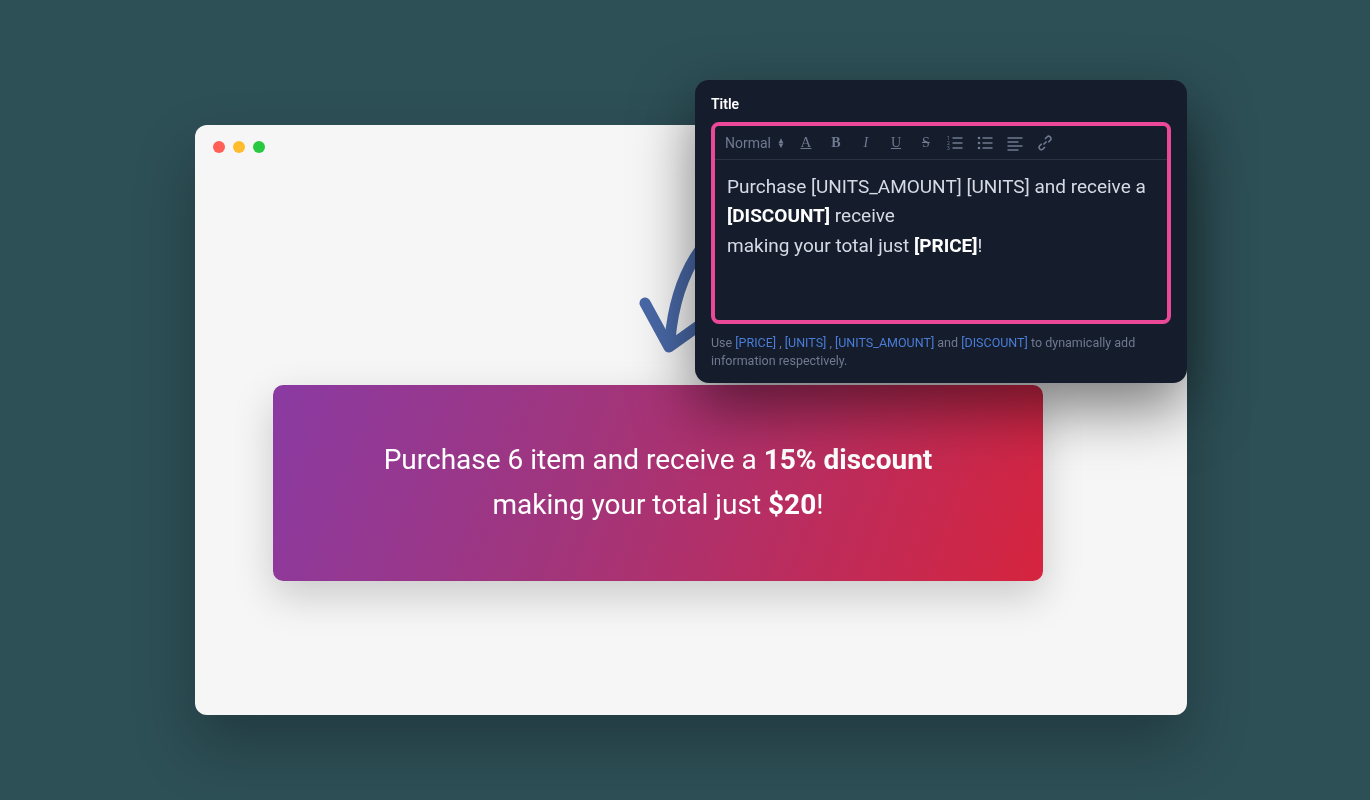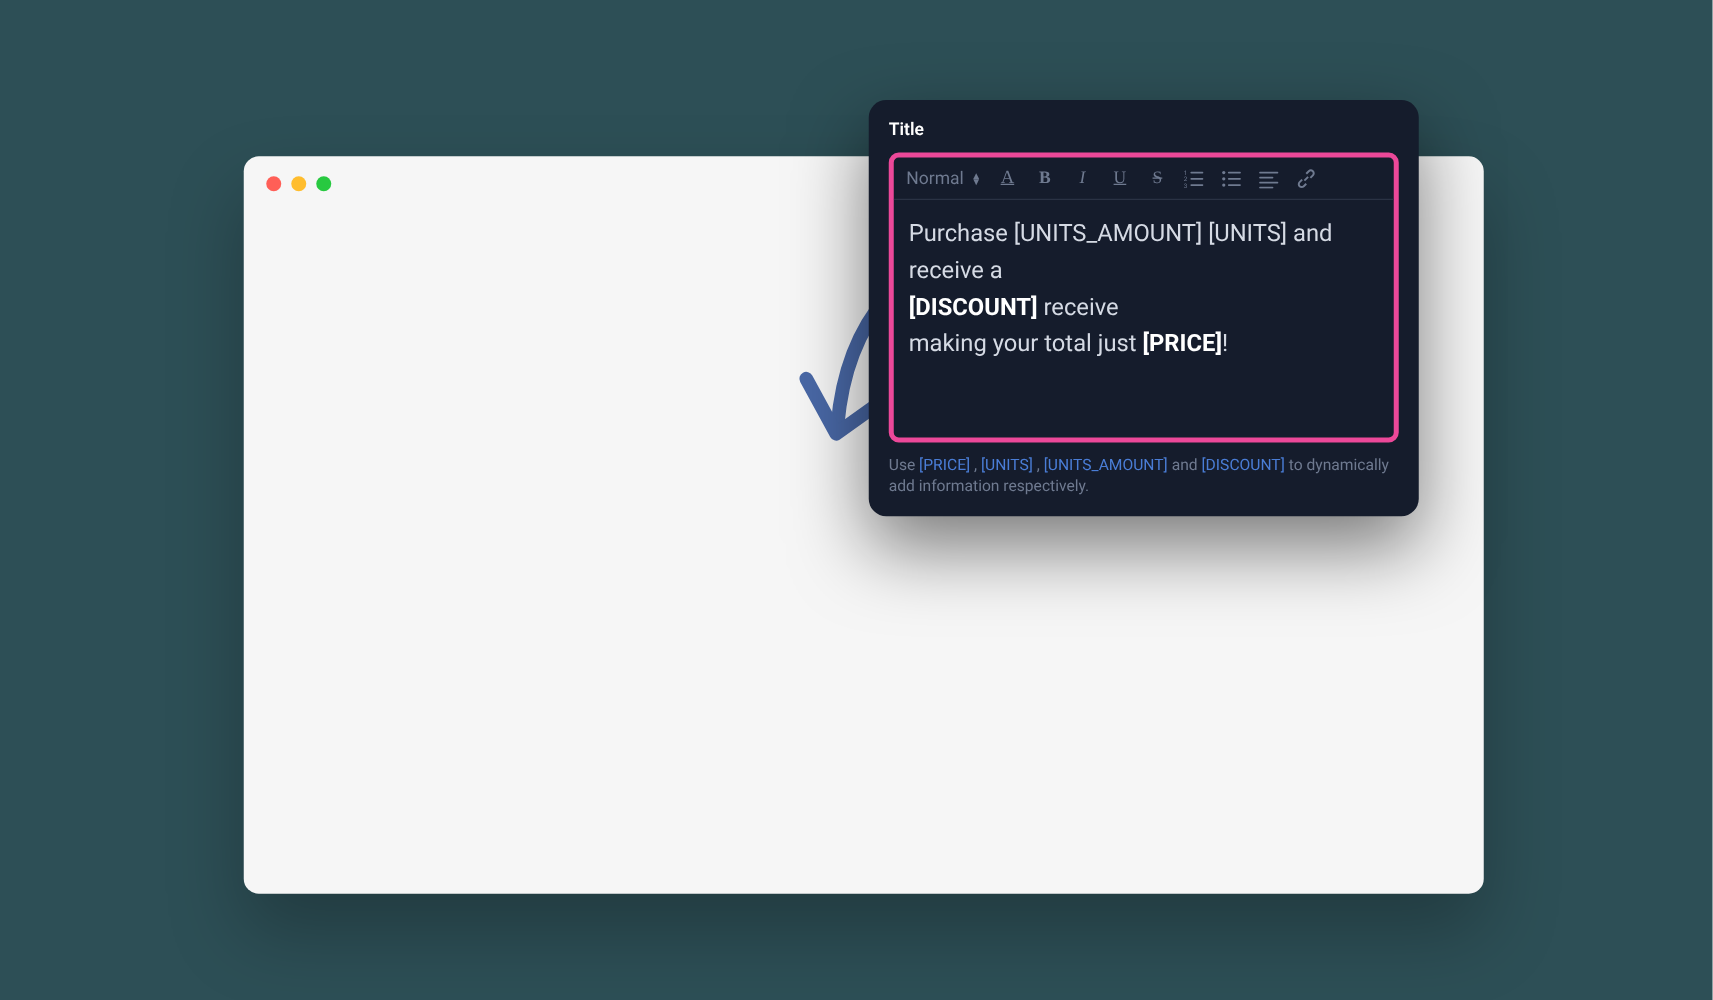--- a/index.html
+++ b/index.html
@@ -64,21 +64,21 @@
     top: 50px;
     width: 200px;
     height: 200px;
     pointer-events: none;
   }
 
   .editor-panel {
     position: absolute;
     left: 695px;
     top: 80px;
-    width: 440px;
+    width: 492px;
     background: #151c2c;
     border-radius: 14px;
     padding: 16px 16px 14px 16px;
     color: #e7eaf0;
     box-shadow: 0 25px 60px rgba(0,0,0,0.5);
   }
   .editor-title {
     font-size: 14px;
     font-weight: 600;
     color: #fff;
@@ -150,20 +150,28 @@
     <div class="window-dot dot-green"></div>
   </div>
 
   <div class="arrow-wrap">
     <svg width="200" height="200" viewBox="0 0 200 200">
       <path d="M 170 10 C 140 30, 65 50, 55 165" stroke="#4968a6" stroke-width="11" fill="none" stroke-linecap="round"></path>
       <path d="M 30 128 L 54 172 L 96 142" stroke="#4968a6" stroke-width="11" fill="none" stroke-linecap="round" stroke-linejoin="round"></path>
     </svg>
   </div>
 
+  <div class="banner">
+    <div class="line1">
+      <span>Purchase 6 item and receive a </span><b>15% discount</b>
+    </div>
+    <div class="line2">
+      <span>making your total just </span><b>$20</b><span>!</span>
+    </div>
+  </div>
 </div>
 
 <div class="editor-panel">
   <div class="editor-title">Title</div>
   <div class="editor-box">
     <div class="toolbar">
       <div class="format-select">
         <span>Normal</span>
         <span class="updown">
             <span>▲</span>

